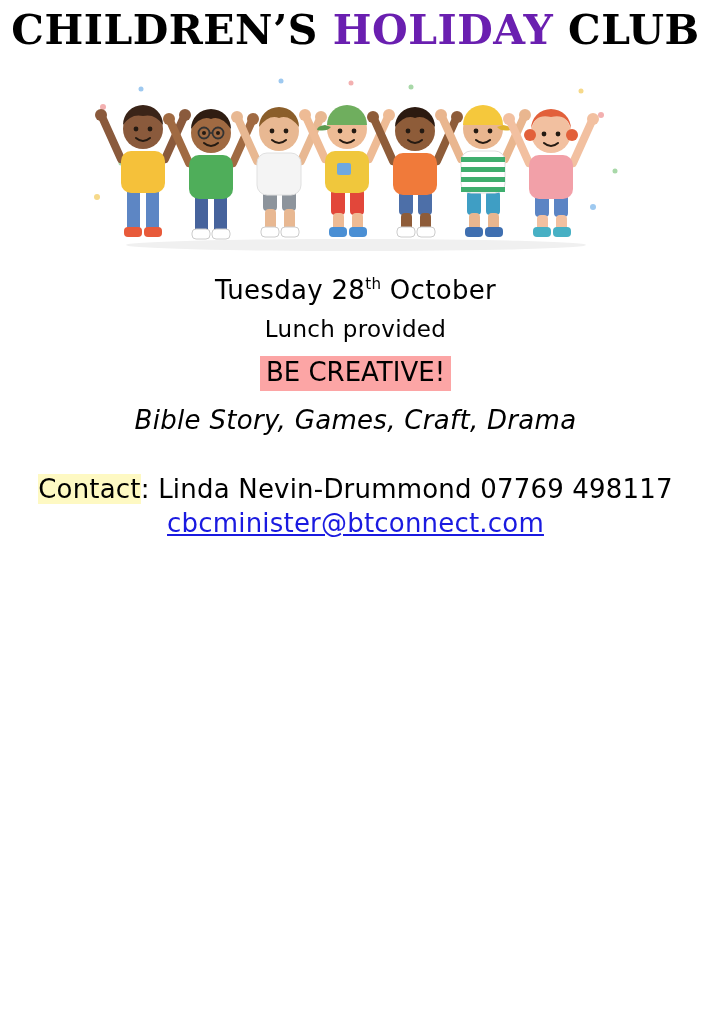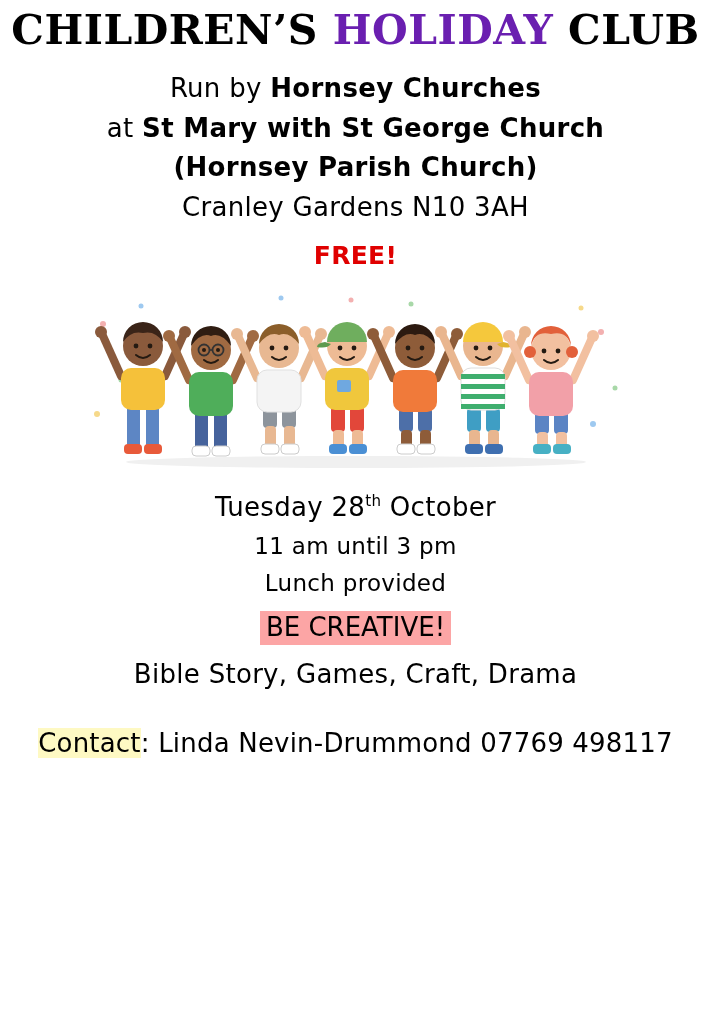--- a/index.html
+++ b/index.html
@@ -102,20 +102,21 @@
     color: #000000;
     font-size: 26px;
     padding: 1px 6px 2px 6px;
     line-height: 1.2;
   }
   .creative-row {
     margin-top: 8px;
     margin-bottom: 8px;
   }
   .italic {
+    font-style: italic;
   }
 
   
   .contact {
     width: 100%;
     text-align: center;
     margin-top: 30px;
   }
   .contact-line {
     font-size: 26px;
@@ -134,31 +135,20 @@
 </style>
 </head>
 <body>
 
 <div class="poster">
 
   <div class="title">
     <span>CHILDREN’S </span><span class="purple">HOLIDAY</span><span> CLUB</span>
   </div>
 
-  <div class="intro">
-    <div class="line">
-      <span>Run by </span><span class="b">Hornsey Churches</span>
-    </div>
-    <div class="line">
-      <span>at </span><span class="b">St Mary with St George Church</span>
-    </div>
-    <div class="line bold-all">(Hornsey Parish Church)</div>
-    <div class="line">Cranley Gardens N10 3AH</div>
-    <div class="free">FREE!</div>
-  </div>
 
   <div class="art-wrap">
     <svg viewBox="0 0 550 190" xmlns="http://www.w3.org/2000/svg">
       <rect x="0" y="0" width="550" height="190" fill="#ffffff"></rect>
 
       <ellipse cx="275" cy="178" rx="230" ry="6" fill="#f0f0f0"></ellipse>
 
       <circle cx="22" cy="40" r="3" fill="#f3b0b0"></circle>
       <circle cx="40" cy="96" r="2.5" fill="#a8d8a8"></circle>
       <circle cx="16" cy="130" r="3" fill="#f6d98a"></circle>
@@ -315,27 +305,29 @@
         <circle cx="477" cy="67" r="2.4" fill="#241a12"></circle>
         <path d="M463 76 q7 6 14 0" stroke="#241a12" stroke-width="2" fill="none" stroke-linecap="round"></path>
       </g>
     </svg>
   </div>
 
   <div class="details">
     <div class="dline">
       <span>Tuesday 28</span><sup>th</sup><span> October</span>
     </div>
-    <div class="dline small">11 am until 3 pm</div>
     <div class="dline small">Lunch provided</div>
     <div class="creative-row">
       <span class="highlight-red">BE CREATIVE!</span>
     </div>
     <div class="dline italic">Bible Story, Games, Craft, Drama</div>
   </div>
 
   <div class="contact">
     <div class="contact-line">
       <span class="hl-yellow">Contact</span><span>: Linda Nevin-Drummond 07769 498117</span>
     </div>
+    <div>
+      <span class="email">cbcminister@btconnect.com</span>
+    </div>
   </div>
 
 </div>
 
 </body></html>

